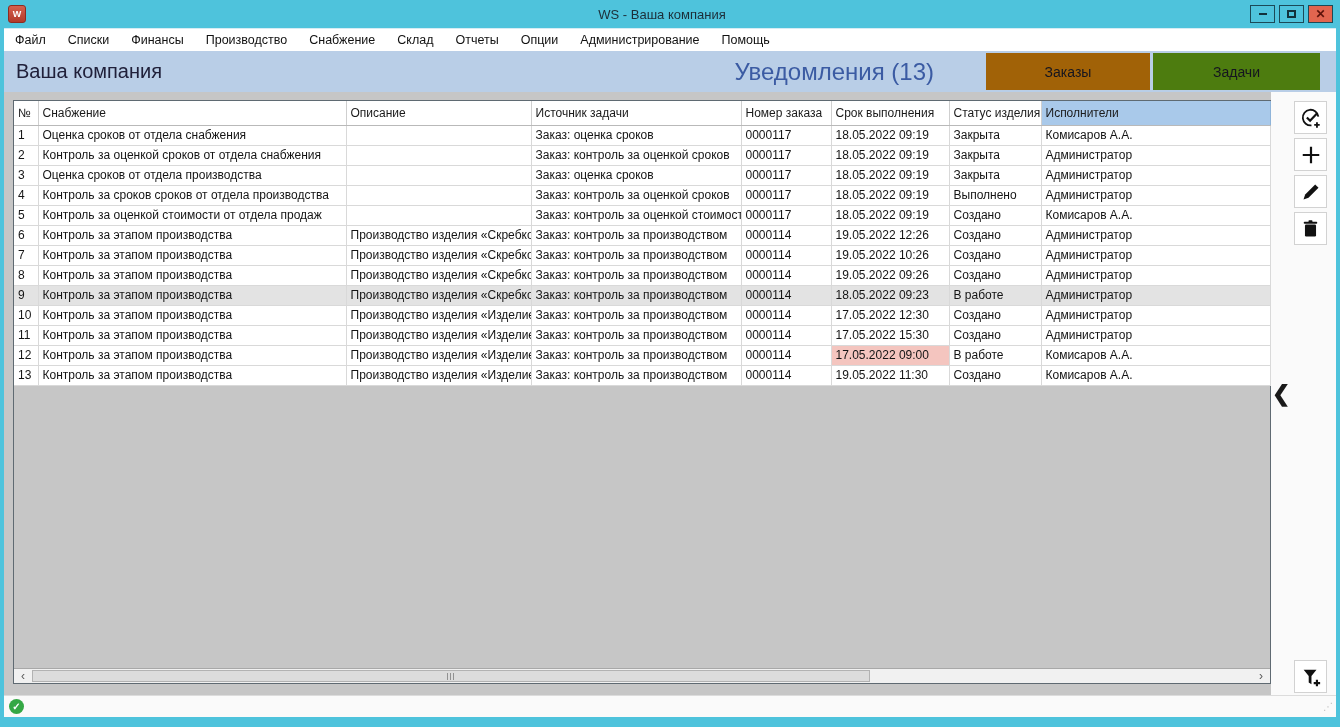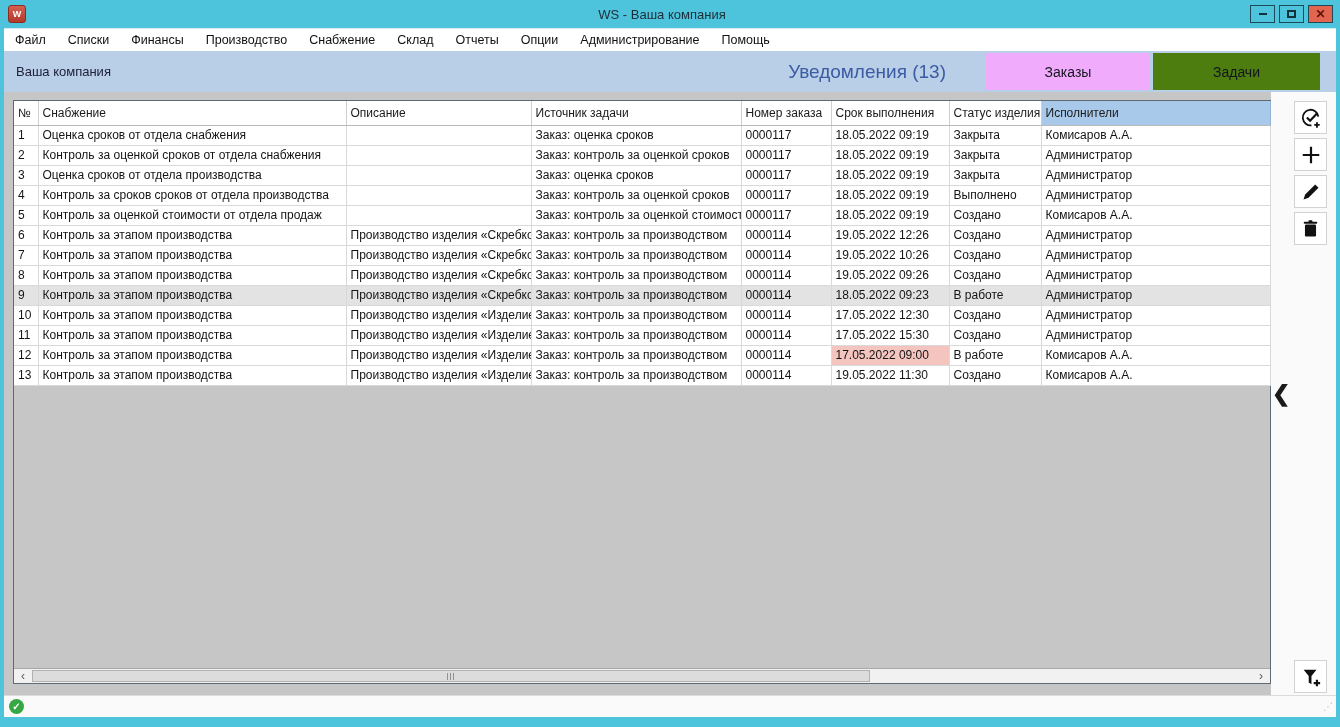--- a/index.html
+++ b/index.html
@@ -20,25 +20,25 @@
     background:transparent;cursor:pointer;box-sizing:border-box;}
   .win-btn .bar{width:8px;height:2px;background:#12323c;}
   .win-btn .box{width:9px;height:8px;border:2px solid #12323c;box-sizing:border-box;background:transparent;}
   .win-btn.close{background:#e2654f;color:#5d120a;font-weight:bold;font-size:12px;}
   
   .menubar{position:absolute;left:4px;right:4px;top:28px;height:23px;background:#fff;
     border-top:1px solid #d5ecf4;display:flex;align-items:center;box-sizing:border-box;}
   .menu-item{font-size:12.5px;color:#111;padding:14px 11px;line-height:22px;cursor:default;}
   
   .band{position:absolute;left:4px;right:4px;top:51px;height:41px;background:#b9cee7;display:flex;align-items:center;box-sizing:border-box;}
-  .company{font-size:13px;color:#20203a;padding-left:12px;}
+  .company{font-size:20px;color:#20203a;padding-left:12px;}
   .band-right{margin-left:auto;display:flex;align-items:center;height:100%;}
-  .notif{font-size:19px;color:#3b5ba3;margin-right:40px;cursor:pointer;}
+  .notif{font-size:24px;color:#3b5ba3;margin-right:52px;cursor:pointer;}
   .tab{height:37px;display:flex;align-items:center;justify-content:center;font-size:14px;color:#15151f;cursor:pointer;box-sizing:border-box;}
-  .tab.orders{width:164px;background:#f0abfc;margin-right:3px;}
+  .tab.orders{width:164px;background:#a16207;margin-right:3px;}
   .tab.tasks{width:167px;background:#4d7c0f;margin-right:16px;}
   
   .content{position:absolute;left:4px;right:4px;top:92px;height:603px;background:#c6c6c6;}
   .right-strip{position:absolute;right:0;top:0;width:65px;height:100%;background:#fafafa;}
   .tool-btn{position:absolute;left:23px;width:33px;height:33px;background:#fff;border:1px solid #d2d2d2;
     display:flex;align-items:center;justify-content:center;cursor:pointer;box-sizing:border-box;}
   .tool-btn svg{display:block;}
   .chevron{position:absolute;left:1px;top:291px;font-size:22px;font-weight:bold;color:#1a1a1a;cursor:pointer;line-height:22px;}
   
   .grid{position:absolute;left:9px;top:8px;width:1258px;height:584px;background:#c6c6c6;

